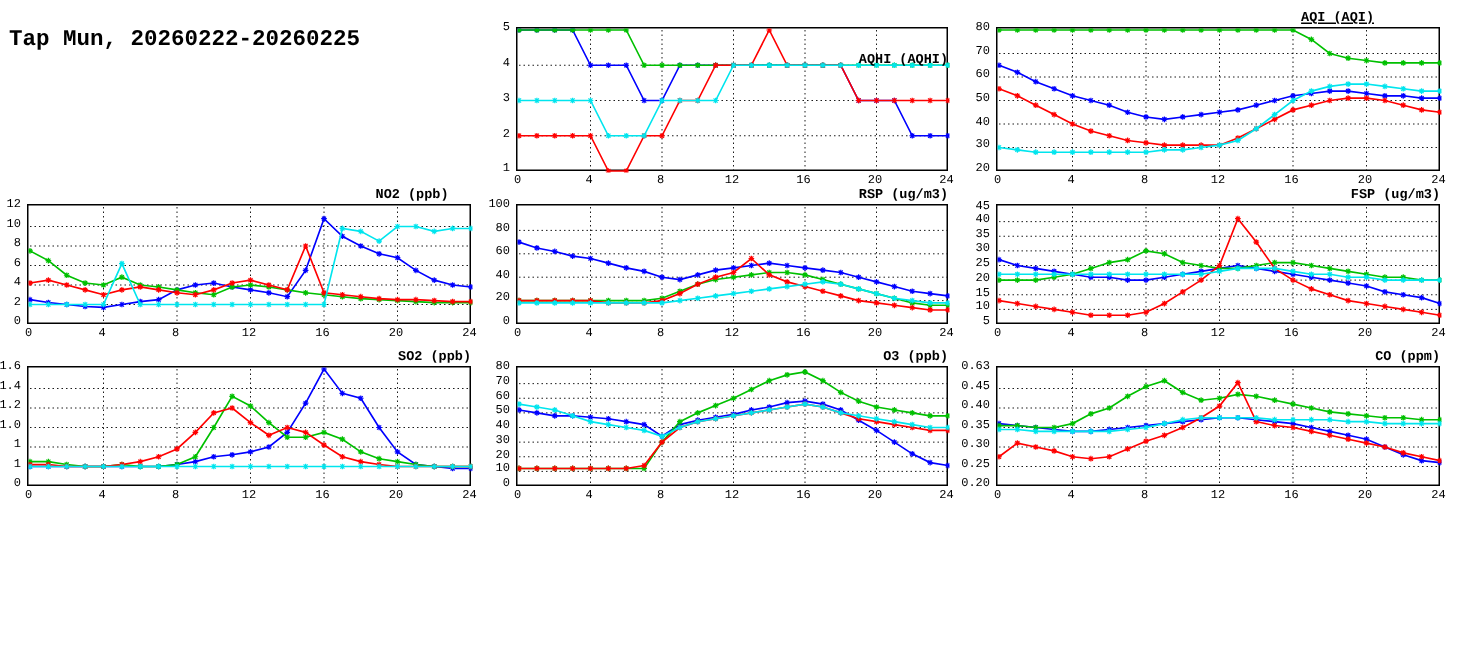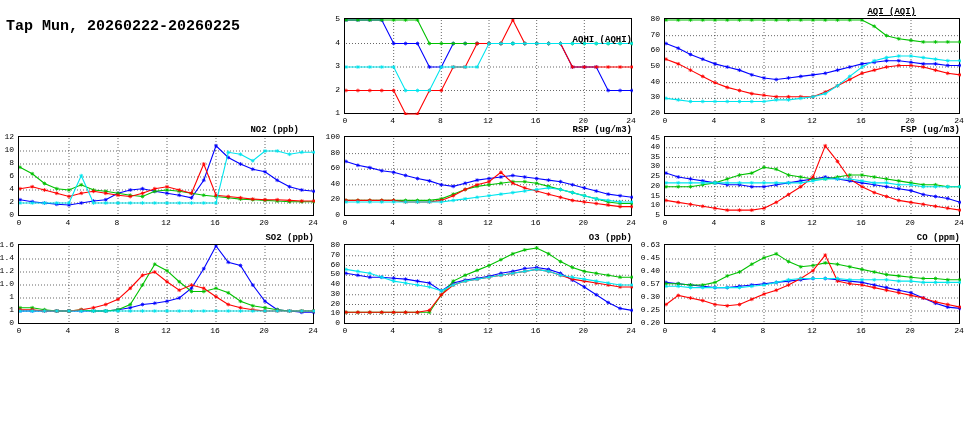--- a/index.html
+++ b/index.html
@@ -1089,19 +1089,19 @@
         <div class="xtick" style="left: 655px; top: 326px;">0</div>
         <div class="xtick" style="left: 704px; top: 326px;">4</div>
         <div class="xtick" style="left: 753px; top: 326px;">8</div>
         <div class="xtick" style="left: 802px; top: 326px;">12</div>
         <div class="xtick" style="left: 851px; top: 326px;">16</div>
         <div class="xtick" style="left: 900px; top: 326px;">20</div>
         <div class="xtick" style="left: 949px; top: 326px;">24</div>
         <div class="ytick" style="left: 638px; top: 318px;">0.20</div>
         <div class="ytick" style="left: 638px; top: 305px;">0.25</div>
         <div class="ytick" style="left: 638px; top: 292px;">0.30</div>
-        <div class="ytick" style="left: 638px; top: 279px;">0.57</div>
+        <div class="ytick" style="left: 638px; top: 279px;">0.35</div>
         <div class="ytick" style="left: 638px; top: 266px;">0.40</div>
         <div class="ytick" style="left: 638px; top: 253px;">0.45</div>
         <div class="ytick" style="left: 638px; top: 240px;">0.63</div>
       </div>
     </div>
 </div>
 
 </body></html>

